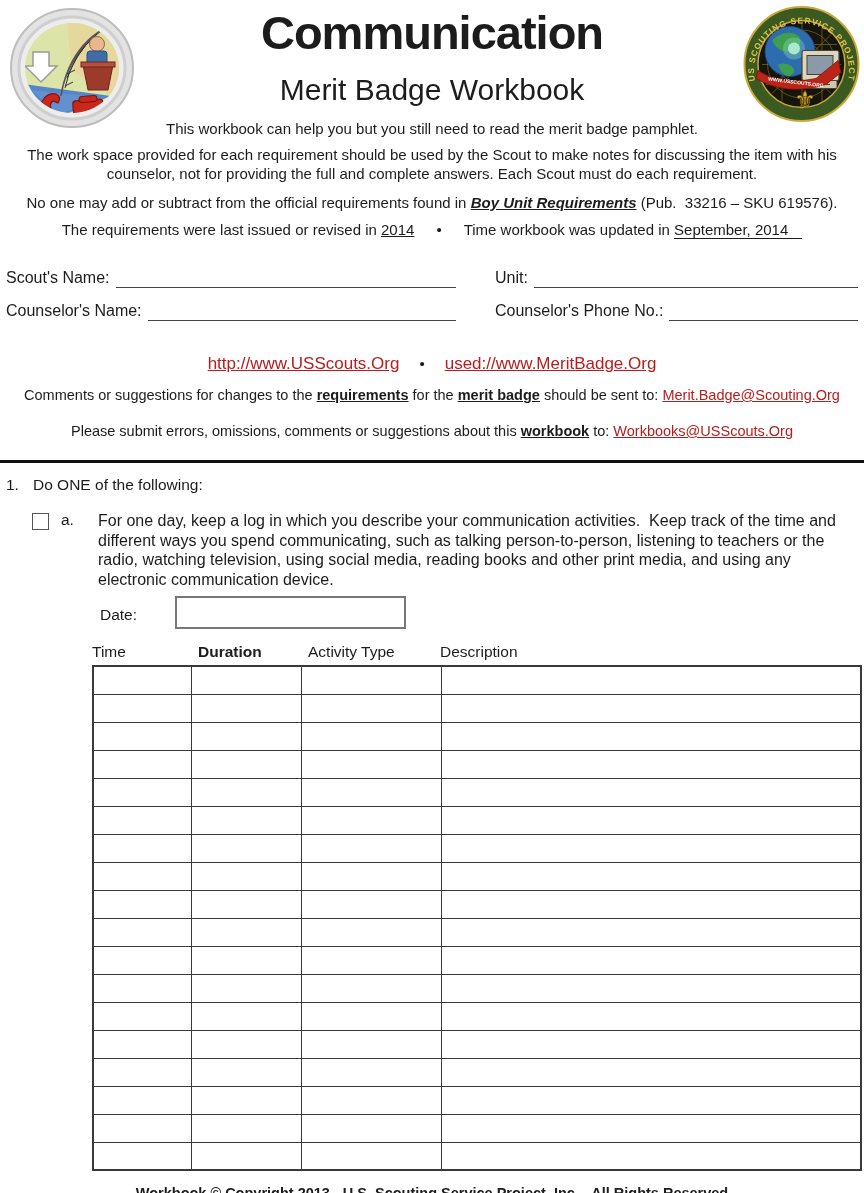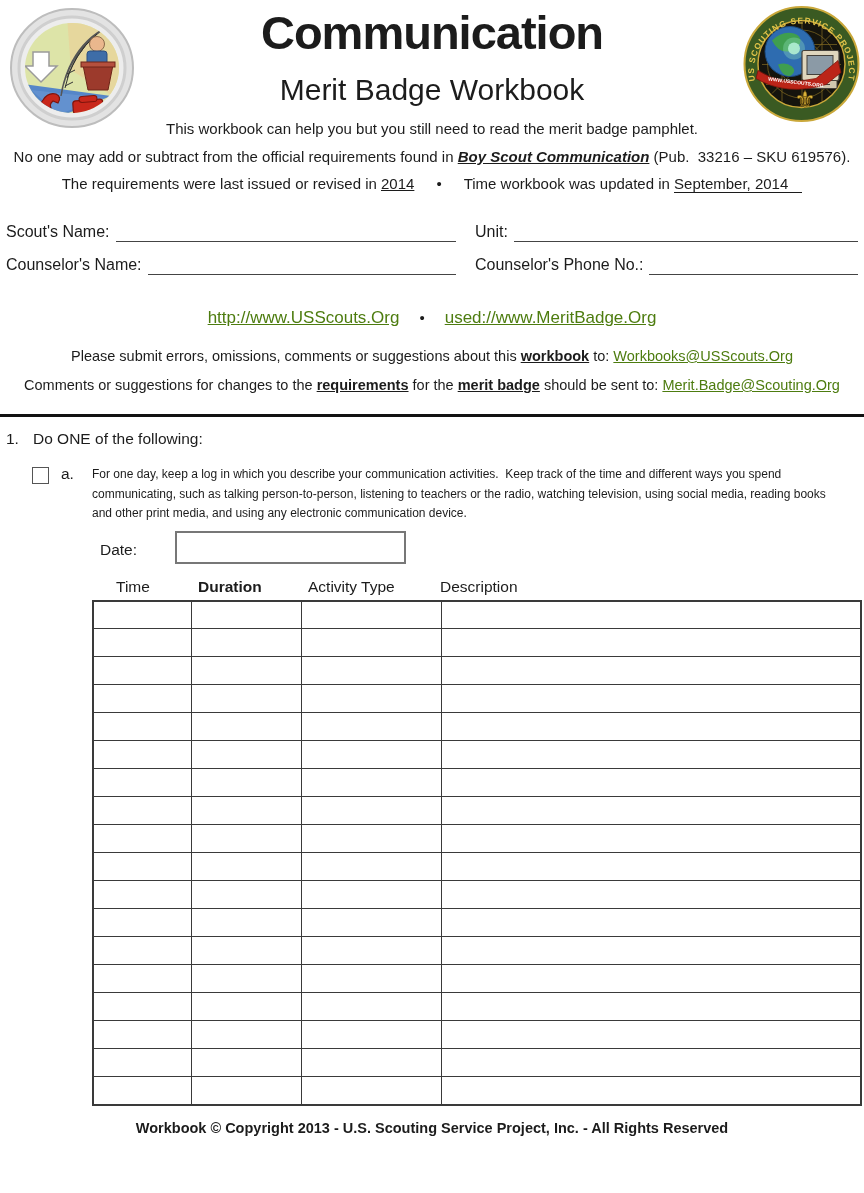--- a/index.html
+++ b/index.html
@@ -24,50 +24,50 @@
   .intro1 { font-size: 15px; margin-top: 13px; }
   .intro2 { font-size: 15px; margin-top: 8px; line-height: 19px; max-width: 860px; margin-left: auto; margin-right: auto; }
   .official { font-size: 15px; margin-top: 11px; white-space: pre-wrap; }
   .official .bookref { font-weight: 700; font-style: italic; text-decoration: underline; }
   .revised { font-size: 15px; margin-top: 10px; white-space: pre-wrap; }
   .u-blank { text-decoration: underline; }
   .revised .dot { display: inline-block; margin: 0 22px; }
   .pad-underline { border-bottom: 1px solid #1c1c1c; padding-right: 14px; }
   
   .form-rows { margin: 17px 6px 0 6px; }
-  .form-row { display: flex; align-items: flex-end; height: 33px; font-size: 16px; }
+  .form-row { display: flex; align-items: flex-end; height: 33px; font-size: 16px; gap: 30px; }
   .form-cell-left { display: flex; flex: 0 0 450px; align-items: flex-end; }
-  .form-cell-right { display: flex; flex: 1; align-items: flex-end; margin-left: 19px; }
+  .form-cell-right { display: flex; flex: 1; align-items: flex-end; margin-left: 9px; }
   .fill-line { flex: 1; border-bottom: 1px solid #444; height: 20px; margin-left: 6px; }
   .form-label { white-space: nowrap; padding-bottom: 1px; }
   
   .links-line { text-align: center; margin-top: 33px; font-size: 17px; }
-  .hyperlink { color: #4d7c0f; text-decoration: underline; cursor: pointer; }
+  .hyperlink { color: #b91c1c; text-decoration: underline; cursor: pointer; }
   .links-line .sep { color: #1c1c1c; margin: 0 20px; font-size: 15px; }
   .email-line { text-align: center; font-size: 14.5px; white-space: pre-wrap; }
   .email-line1 { margin-top: 20px; }
   .email-line2 { margin-top: 13px; }
   .bold-u { font-weight: 700; text-decoration: underline; }
   
   .divider { margin-top: 21px; height: 3px; background: #111; }
   .req-heading { display: flex; margin: 13px 0 0 6px; font-size: 15.5px; }
   .req-number { flex: 0 0 27px; }
   .req-item { display: flex; margin: 17px 0 0 32px; }
   .checkbox { flex: 0 0 17px; height: 17px; border: 1.5px solid #555; background: #fff; margin-top: 2px; }
   .item-letter { flex: 0 0 22px; margin-left: 12px; font-size: 15.5px; }
-  .item-text { width: 752px; margin-left: 9px; font-size: 12px; line-height: 19.5px; white-space: pre-wrap; }
+  .item-text { width: 752px; margin-left: 15px; font-size: 16px; line-height: 19.5px; white-space: pre-wrap; }
   
   .date-row { position: relative; height: 37px; margin-top: 7px; }
   .date-label { position: absolute; left: 100px; top: 10px; font-size: 15.5px; }
   .date-box { position: absolute; left: 175px; top: 0; width: 231px; height: 33px; border: 2px solid #777; background: #fff; }
   
   .log-area { margin: 10px 0 0 92px; width: 768px; }
   .log-header { position: relative; height: 20px; font-size: 15.5px; }
   .log-header span { position: absolute; top: 0; }
-  .col-h-0 { left: 24px; }
+  .col-h-0 { left: 0; }
   .col-h-1 { left: 106px; font-weight: bold; }
   .col-h-2 { left: 216px; }
   .col-h-3 { left: 348px; }
   table.log { border-collapse: collapse; width: 768px; table-layout: fixed; margin-top: 2px; }
   table.log { border: 2px solid #3a3a3a; }
   table.log td { border: 1px solid #3a3a3a; height: 28px; padding: 0; }
   .w-time { width: 98px; } .w-dur { width: 110px; } .w-act { width: 140px; } .w-desc { width: 420px; }
   
   .footer { text-align: center; margin-top: 13px; font-size: 14.5px; font-weight: 700; line-height: 18px; }
   svg text { font-family: "Liberation Sans", sans-serif; }
@@ -147,21 +147,22 @@
 
     <text font-size="8.4" font-weight="bold" fill="#e2c44a" letter-spacing="1.1">
       <textPath href="#ringArc" startOffset="50%" text-anchor="middle">US SCOUTING SERVICE PROJECT</textPath>
     </text>
   </svg>
 
   <div class="header-center">
     <div class="title">Communication</div>
     <div class="subtitle">Merit Badge Workbook</div>
     <div class="intro1">This workbook can help you but you still need to read the merit badge pamphlet.</div>
-    <div class="official"><span>No one may add or subtract from the official requirements found in </span><span class="bookref">Boy Scout Communication</span><span> (Pub.  33216 – SKU 619576).</span></div>
+    <div class="intro2">The work space provided for each requirement should be used by the Scout to make notes for discussing the item with his counselor, not for providing the full and complete answers. Each Scout must do each requirement.</div>
+    <div class="official"><span>No one may add or subtract from the official requirements found in </span><span class="bookref">Boy Unit Requirements</span><span> (Pub.  33216 – SKU 619576).</span></div>
     <div class="revised"><span>The requirements were last issued or revised in </span><span class="u-blank">2014</span><span class="dot">•</span><span>Time workbook was updated in </span><span class="pad-underline">September, 2014</span></div>
   </div>
 
   <div class="form-rows">
     <div class="form-row">
       <div class="form-cell-left">
         <span class="form-label">Scout's Name:</span>
         <span class="fill-line"></span>
       </div>
       <div class="form-cell-right">
@@ -177,22 +178,22 @@
       <div class="form-cell-right">
         <span class="form-label">Counselor's Phone No.:</span>
         <span class="fill-line"></span>
       </div>
     </div>
   </div>
 
   <div class="links-line">
     <span class="hyperlink">http://www.USScouts.Org</span><span class="sep">•</span><span class="hyperlink">used://www.MeritBadge.Org</span>
   </div>
+  <div class="email-line email-line2"><span>Comments or suggestions for changes to the </span><span class="bold-u">requirements</span><span> for the </span><span class="bold-u">merit badge</span><span> should be sent to: </span><span class="hyperlink">Merit.Badge@Scouting.Org</span></div>
   <div class="email-line email-line1"><span>Please submit errors, omissions, comments or suggestions about this </span><span class="bold-u">workbook</span><span> to: </span><span class="hyperlink">Workbooks@USScouts.Org</span></div>
-  <div class="email-line email-line2"><span>Comments or suggestions for changes to the </span><span class="bold-u">requirements</span><span> for the </span><span class="bold-u">merit badge</span><span> should be sent to: </span><span class="hyperlink">Merit.Badge@Scouting.Org</span></div>
 
   <div class="divider"></div>
 
   <div class="req-heading">
     <span class="req-number">1.</span>
     <span>Do ONE of the following:</span>
   </div>
 
   <div class="req-item">
     <span class="checkbox"></span>

